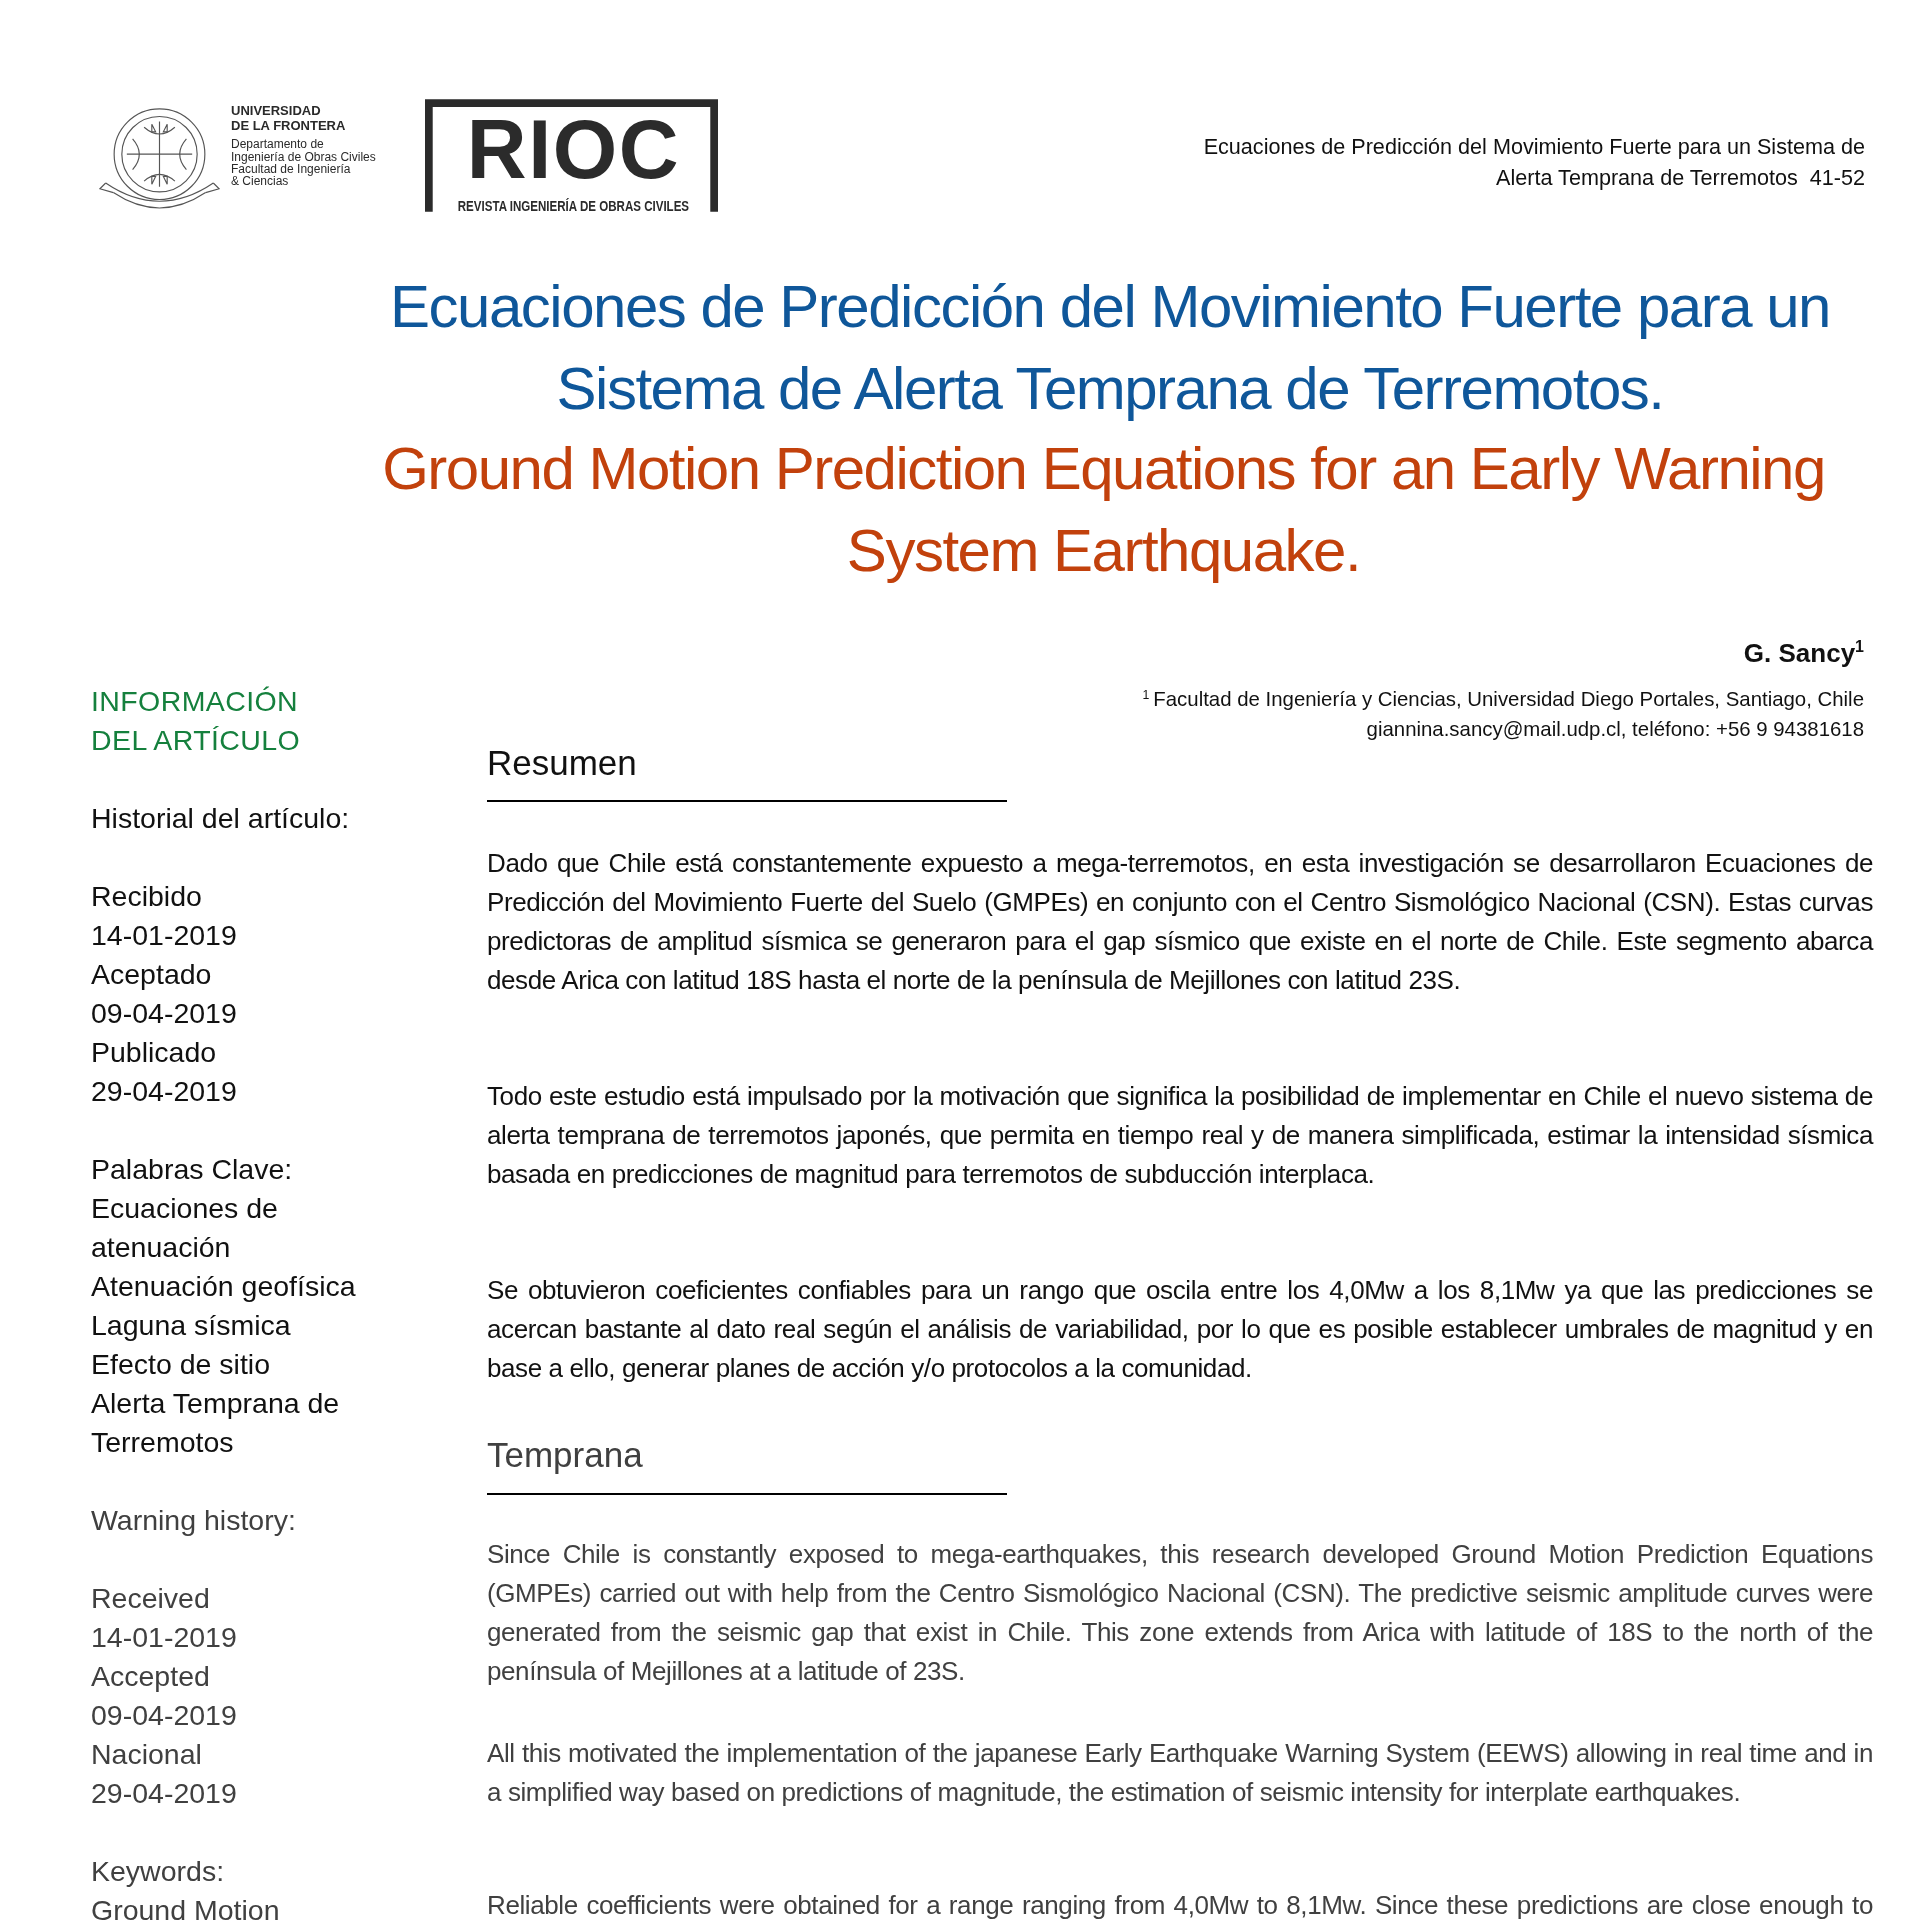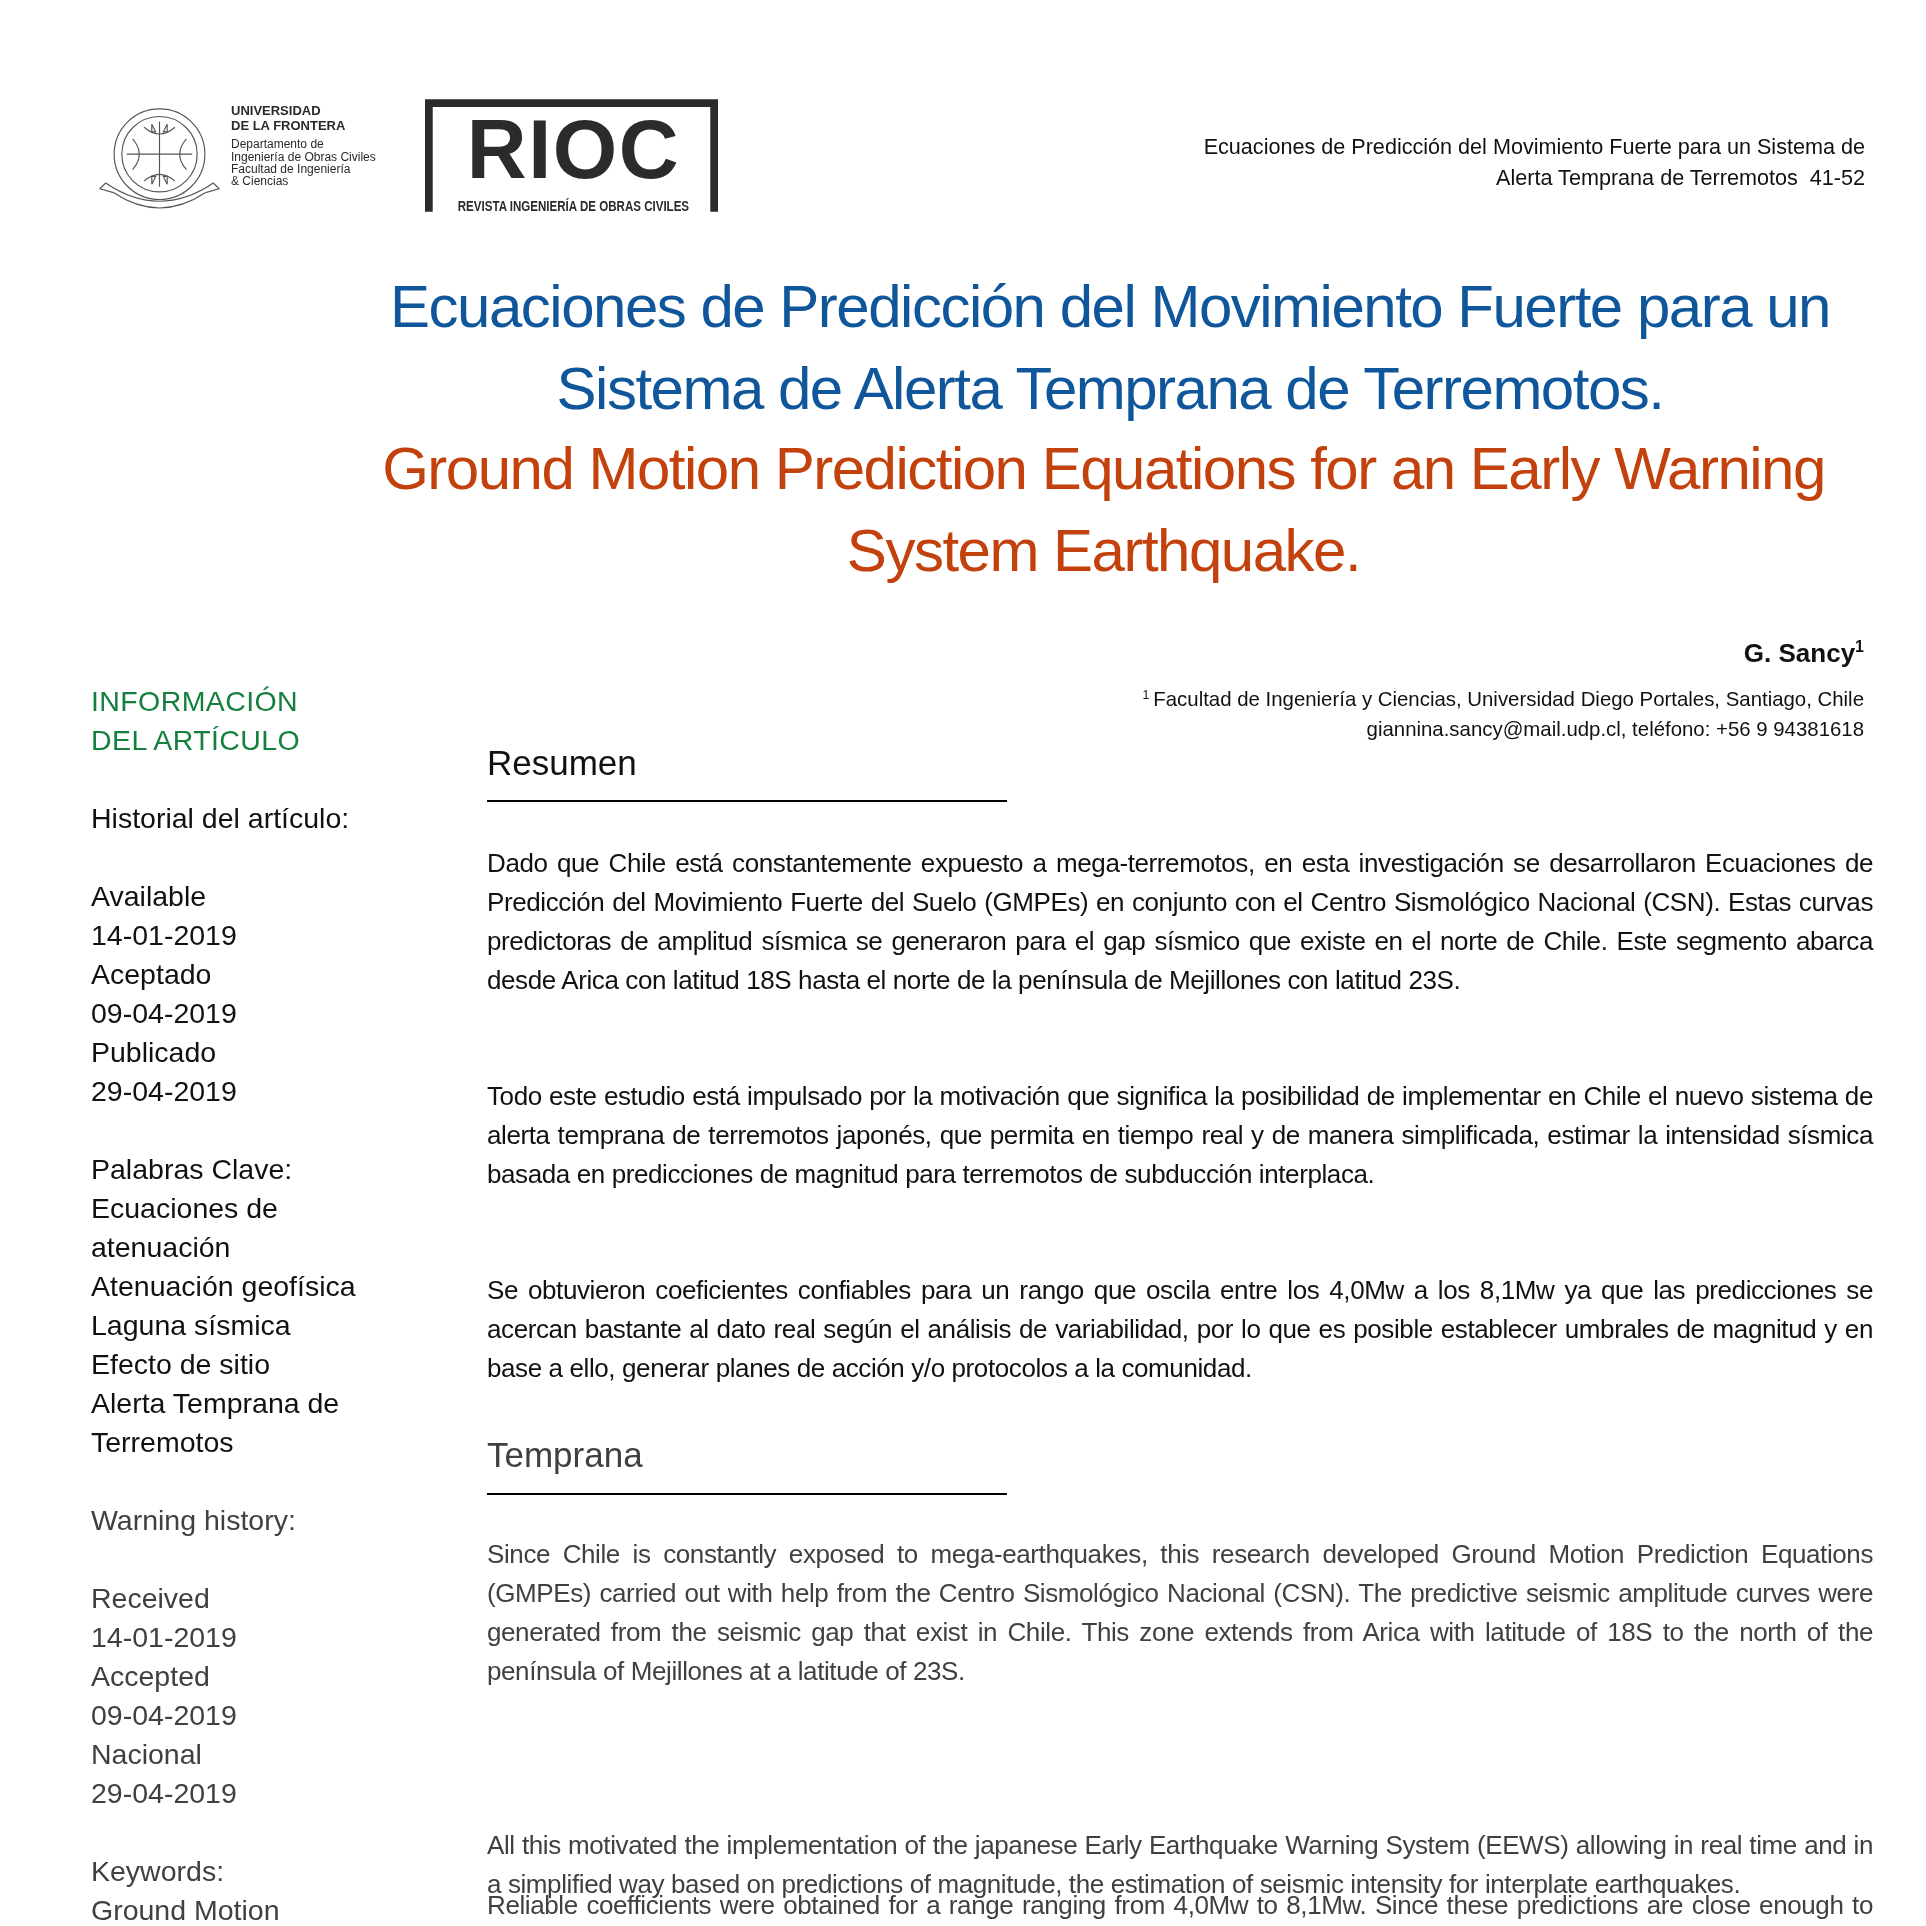--- a/index.html
+++ b/index.html
@@ -119,21 +119,21 @@
   <div><sup>1</sup><span>Facultad de Ingeniería y Ciencias, Universidad Diego Portales, Santiago, Chile</span></div>
   <div>giannina.sancy@mail.udp.cl, teléfono: +56 9 94381618</div>
 </div>
 
 <div id="sidebar" class="abs">
   <div class="blue">INFORMACIÓN</div>
   <div class="blue">DEL ARTÍCULO</div>
   <div class="gap"></div>
   <div class="dark">Historial del artículo:</div>
   <div class="gap"></div>
-  <div class="dark">Available</div>
+  <div class="dark">Recibido</div>
   <div class="dark">14-01-2019</div>
   <div class="dark">Aceptado</div>
   <div class="dark">09-04-2019</div>
   <div class="dark">Publicado</div>
   <div class="dark">29-04-2019</div>
   <div class="gap"></div>
   <div class="dark">Palabras Clave:</div>
   <div class="dark">Ecuaciones de</div>
   <div class="dark">atenuación</div>
   <div class="dark">Atenuación geofísica</div>
@@ -160,15 +160,15 @@
 <div class="abs section-rule" style="top:800px"></div>
 
 <div class="abs para es" style="top:844px">Dado que Chile está constantemente expuesto a mega-terremotos, en esta investigación se desarrollaron Ecuaciones de Predicción del Movimiento Fuerte del Suelo (GMPEs) en conjunto con el Centro Sismológico Nacional (CSN). Estas curvas predictoras de amplitud sísmica se generaron para el gap sísmico que existe en el norte de Chile. Este segmento abarca desde Arica con latitud 18S hasta el norte de la península de Mejillones con latitud 23S.</div>
 <div class="abs para es" style="top:1077px">Todo este estudio está impulsado por la motivación que significa la posibilidad de implementar en Chile el nuevo sistema de alerta temprana de terremotos japonés, que permita en tiempo real y de manera simplificada, estimar la intensidad sísmica basada en predicciones de magnitud para terremotos de subducción interplaca.</div>
 <div class="abs para es" style="top:1271px">Se obtuvieron coeficientes confiables para un rango que oscila entre los 4,0Mw a los 8,1Mw ya que las predicciones se acercan bastante al dato real según el análisis de variabilidad, por lo que es posible establecer umbrales de magnitud y en base a ello, generar planes de acción y/o protocolos a la comunidad.</div>
 
 <div class="abs section-head" style="top:1432px;color:#404040">Temprana</div>
 <div class="abs section-rule" style="top:1493px"></div>
 
 <div class="abs para en" style="top:1535px">Since Chile is constantly exposed to mega-earthquakes, this research developed Ground Motion Prediction Equations (GMPEs) carried out with help from the Centro Sismológico Nacional (CSN). The predictive seismic amplitude curves were generated from the seismic gap that exist in Chile. This zone extends from Arica with latitude of 18S to the north of the península of Mejillones at a latitude of 23S.</div>
-<div class="abs para en" style="top:1826px">All this motivated the implementation of the japanese Early Earthquake Warning System (EEWS) allowing in real time and in a simplified way based on predictions of magnitude, the estimation of seismic intensity for interplate earthquakes.</div>
+<div class="abs para en" style="top:1734px">All this motivated the implementation of the japanese Early Earthquake Warning System (EEWS) allowing in real time and in a simplified way based on predictions of magnitude, the estimation of seismic intensity for interplate earthquakes.</div>
 <div class="abs para en" style="top:1886px">Reliable coefficients were obtained for a range ranging from 4,0Mw to 8,1Mw. Since these predictions are close enough to actual data, according to the analysis of variability it is posible to calculate thresholds of seismic intensity, and based on those calculations develop courses of action for earthquake-prone communities.</div>
 
 
 </body></html>

